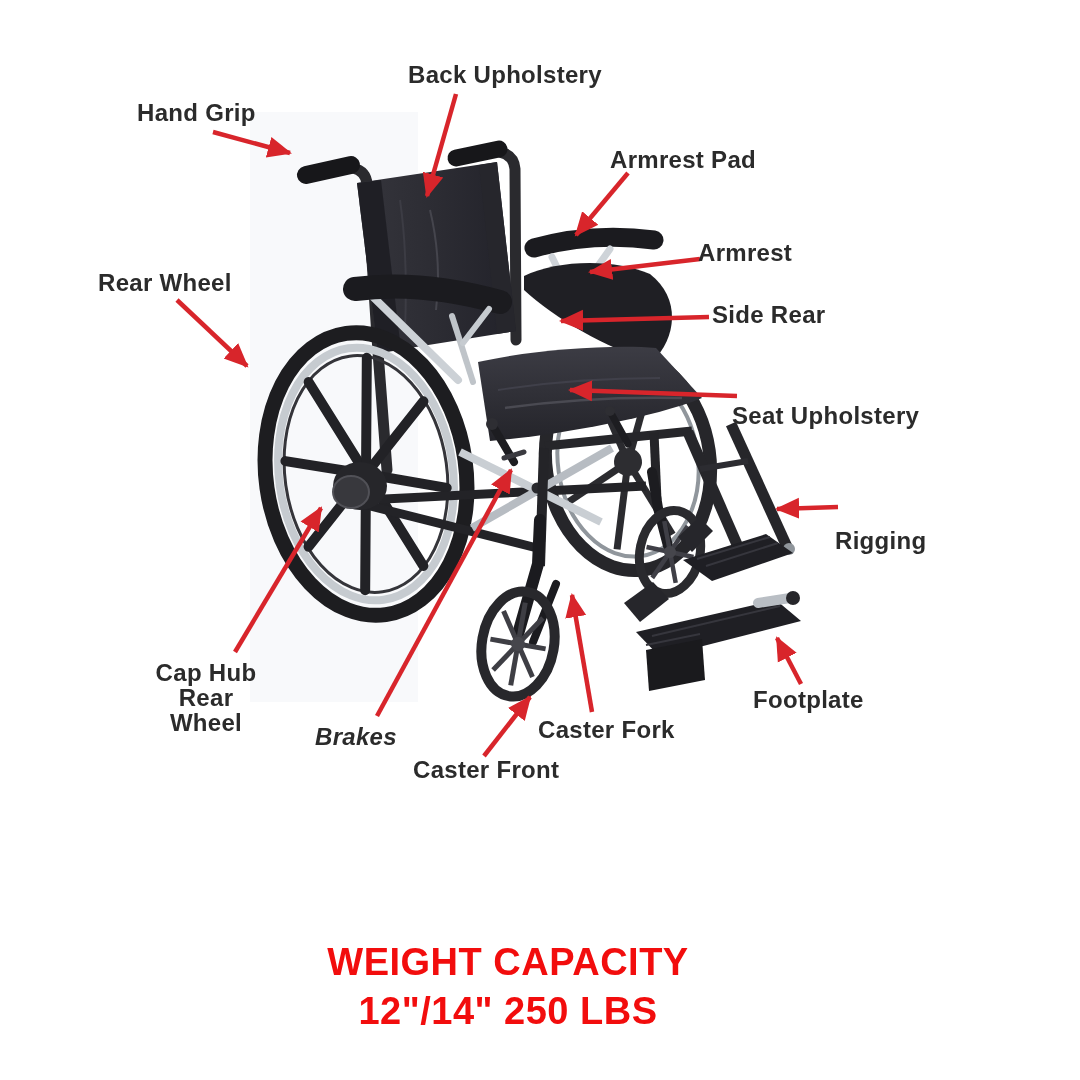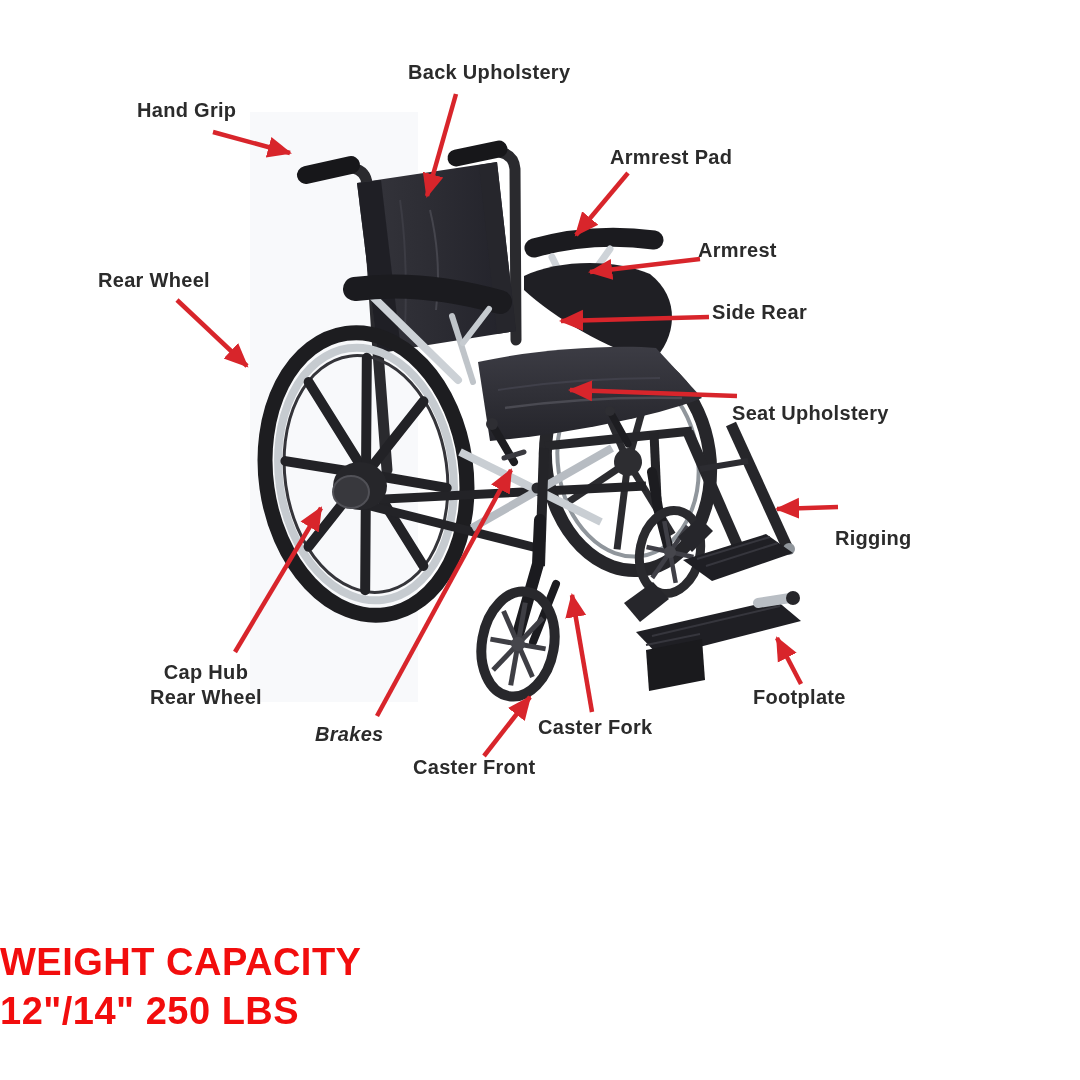--- a/index.html
+++ b/index.html
@@ -12,21 +12,21 @@
     overflow: hidden;
   }
   .art {
     position: absolute;
     left: 0; top: 0;
     width: 1080px; height: 1080px;
   }
   .part-label {
     position: absolute;
     font-weight: 700;
-    font-size: 20px;
+    font-size: 24px;
     letter-spacing: 0.3px;
     color: var(--color-label-text, #2b2b2b);
     white-space: nowrap;
     z-index: 3;
   }
   #label-hand-grip       { left: 137px; top:  99px; }
   #label-back-upholstery { left: 408px; top:  61px; }
   #label-armrest-pad     { left: 610px; top: 146px; }
   #label-armrest         { left: 698px; top: 239px; }
   #label-side-panel      { left: 712px; top: 301px; }
@@ -34,21 +34,21 @@
   #label-seat-upholstery { left: 732px; top: 382px; margin-top: 20px; }
   #label-rigging         { left: 835px; top: 498px; margin-top: 29px; }
   #label-cap-hub         { left: 140px; top: 660px; width: 132px; text-align: center; white-space: normal; line-height: 25px; }
   #label-brakes          { left: 315px; top: 723px; font-style: italic; }
   #label-caster-front    { left: 413px; top: 756px; }
   #label-caster-fork     { left: 538px; top: 716px; }
   #label-footplate       { left: 753px; top: 686px; }
   .caption {
     position: absolute;
     top: 938px; left: 0; width: 1016px;
-    text-align: left;
+    text-align: center;
     font-weight: 700;
     font-size: 38px;
     line-height: 49px;
     letter-spacing: 0.5px;
     color: var(--color-caption-text, #f20d0d);
     z-index: 3;
   }
   #arrows line { stroke: var(--color-arrow, #d8252b); stroke-width: 4.5; }
   #arrowhead path { fill: var(--color-arrow, #d8252b); }
 </style>

